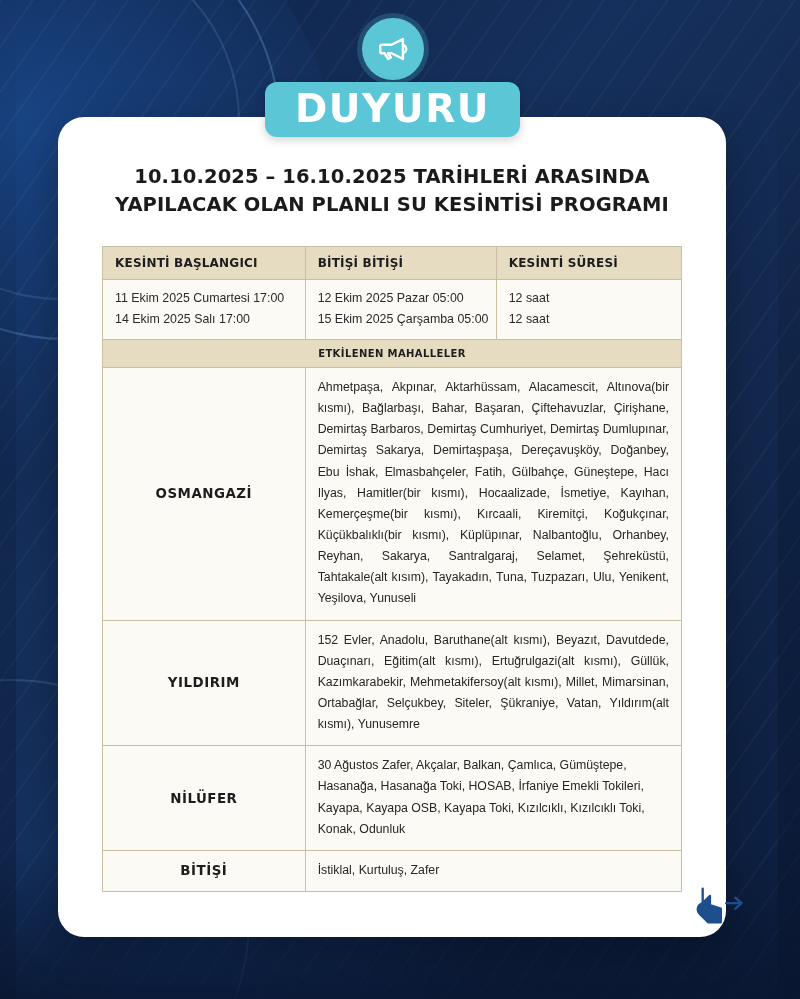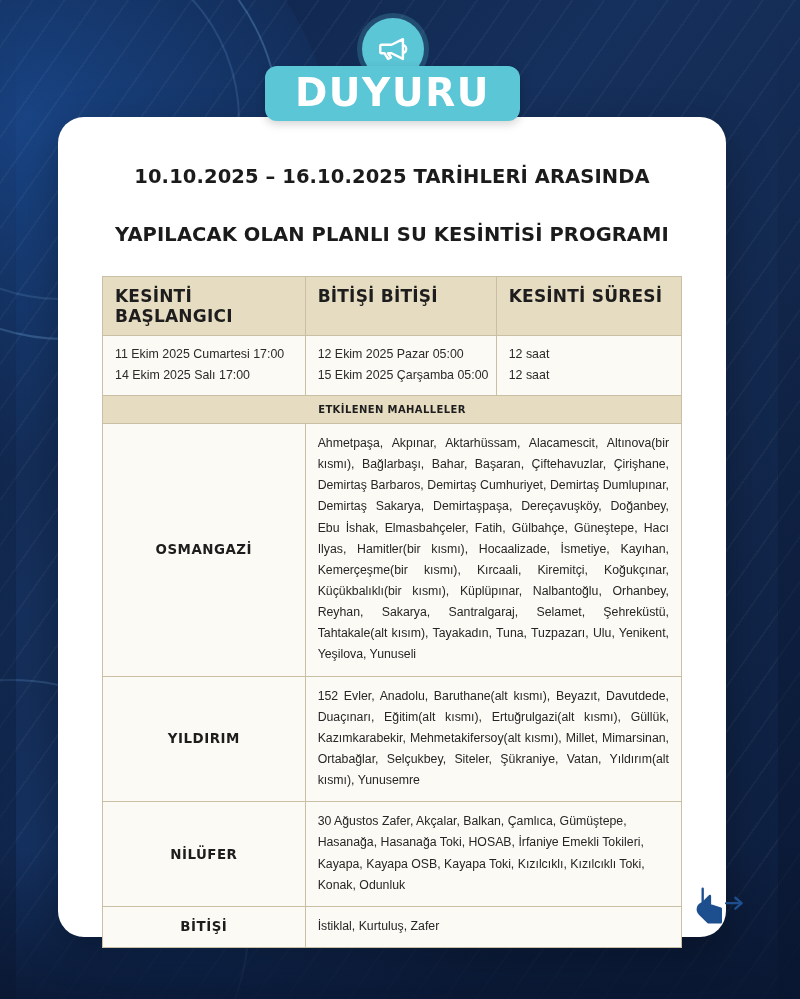--- a/index.html
+++ b/index.html
@@ -60,20 +60,21 @@
   .bottom-fade {
     position: absolute; left:0; right:0; bottom:0; height: 150px;
     background: linear-gradient(180deg, rgba(9,22,48,0) 0%, rgba(9,22,48,0.85) 100%);
   }
 
   
   .badge-wrap {
     position: absolute; top: 18px; left: 0; right: 15px;
     display: flex; flex-direction: column; align-items: center;
     z-index: 5;
+    gap: 16px;
   }
   .megaphone {
     width: 62px; height: 62px; border-radius: 50%;
     background: #5bc6d6;
     display: flex; align-items: center; justify-content: center;
     box-shadow: 0 0 0 5px rgba(91,198,214,0.22);
   }
   .megaphone svg { width: 34px; height: 34px; }
   .duyuru-pill {
     margin-top: -14px;
@@ -106,37 +107,37 @@
   .card-title {
     text-align: center;
     color: #1b1b1b;
     font-weight: 700;
     font-size: 19.5px;
     line-height: 1.42;
     letter-spacing: 0.1px;
     font-family: "DejaVu Sans", sans-serif;
   }
   .card-title .l1 { display:block; }
-  .card-title .l2 { display:block;margin-top:30px; }
+  .card-title .l2 { display:block; }
 
   
   table.sched {
     margin-top: 28px;
     width: 100%;
     border-collapse: collapse;
     table-layout: fixed;
   }
   table.sched td, table.sched th {
     border: 1px solid #c9bfa4;
     vertical-align: top;
   }
   .hdr td {
     background: #e6dcc2;
     font-weight: 700;
-    font-size: 17px;
+    font-size: 12px;
     color: #1d1d1d;
     padding: 9px 10px 9px 12px;
     letter-spacing: 0.2px;
     font-family: "DejaVu Sans", sans-serif;
   }
   .times td {
     background: #fcfaf4;
     font-size: 12.4px;
     color: #2a2a2a;
     padding: 8px 10px 9px 12px;

